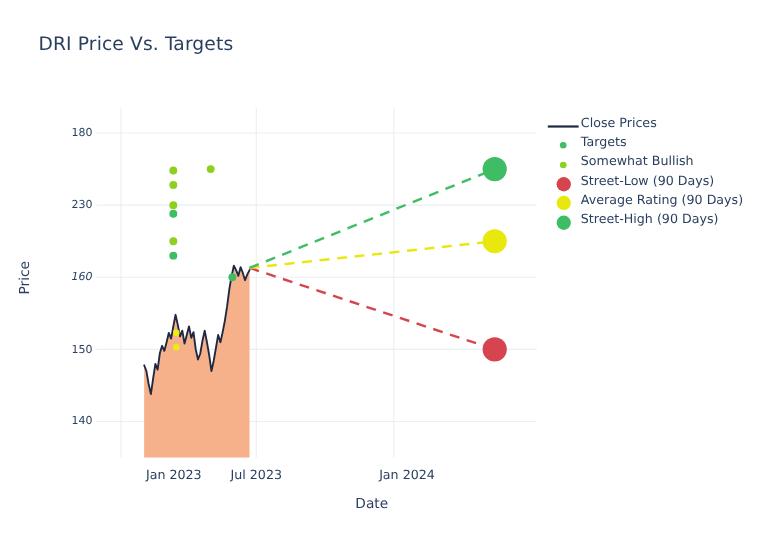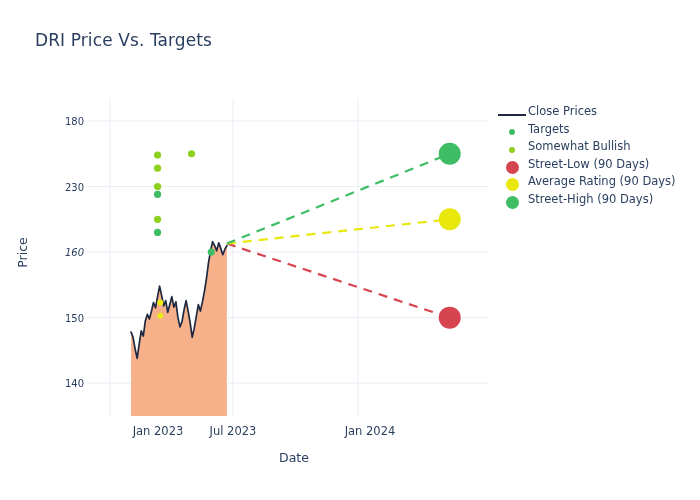--- a/index.html
+++ b/index.html
@@ -42,20 +42,21 @@
     transform-origin: center center;
   }
   .axis-title-x {
     position: absolute;
     left: 0px;
     top: 450px;
     width: 588px;
     text-align: center;
     font-size: 12.5px;
     color: #2a3f5f;
+    padding-left: 44px;
   }
   .tick-label-y {
     position: absolute;
     right: 0;
     width: 46px;
     text-align: right;
     font-size: 10px;
     color: #2a3f5f;
     transform: translateY(-50%);
     white-space: nowrap;

